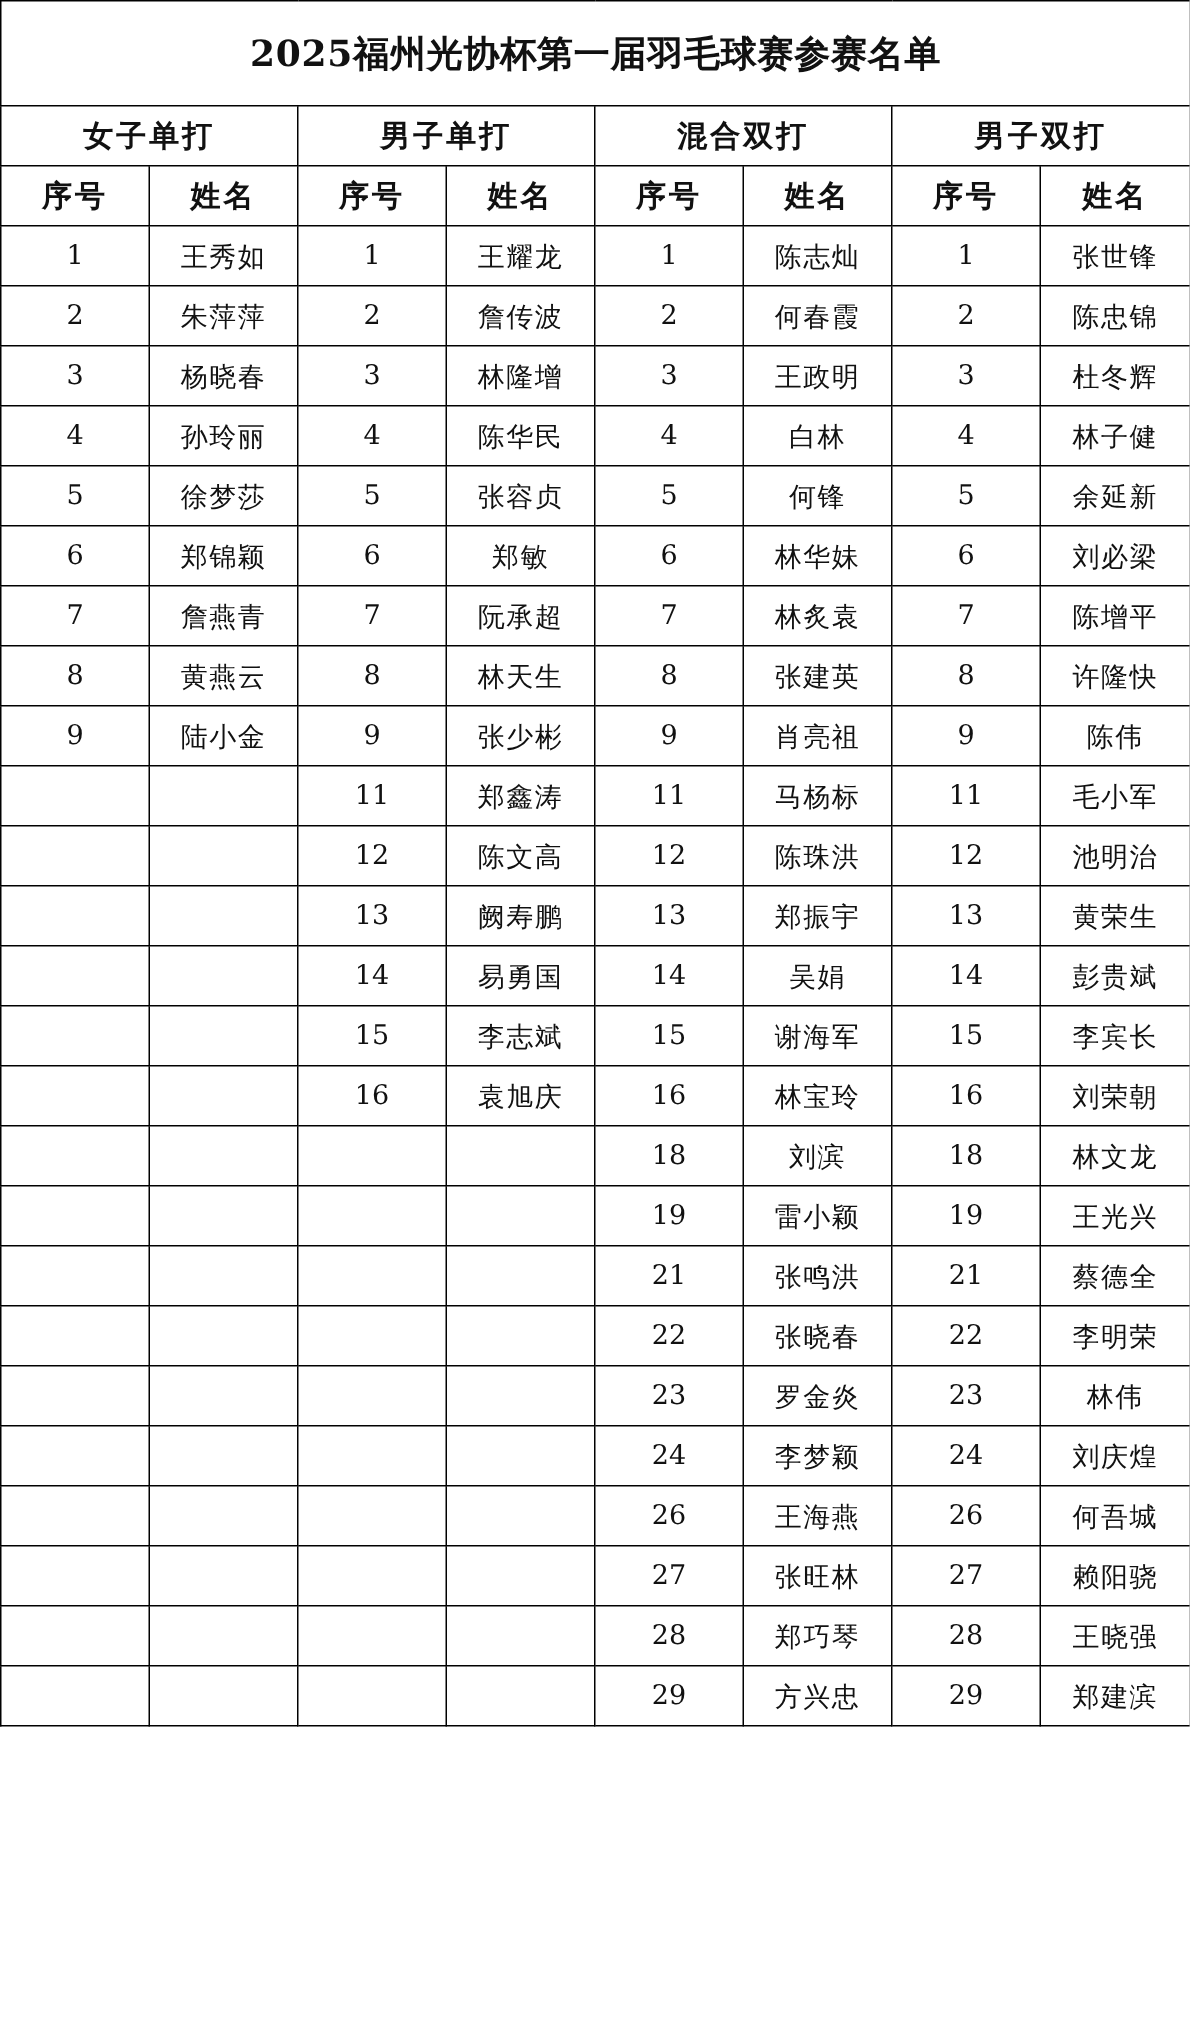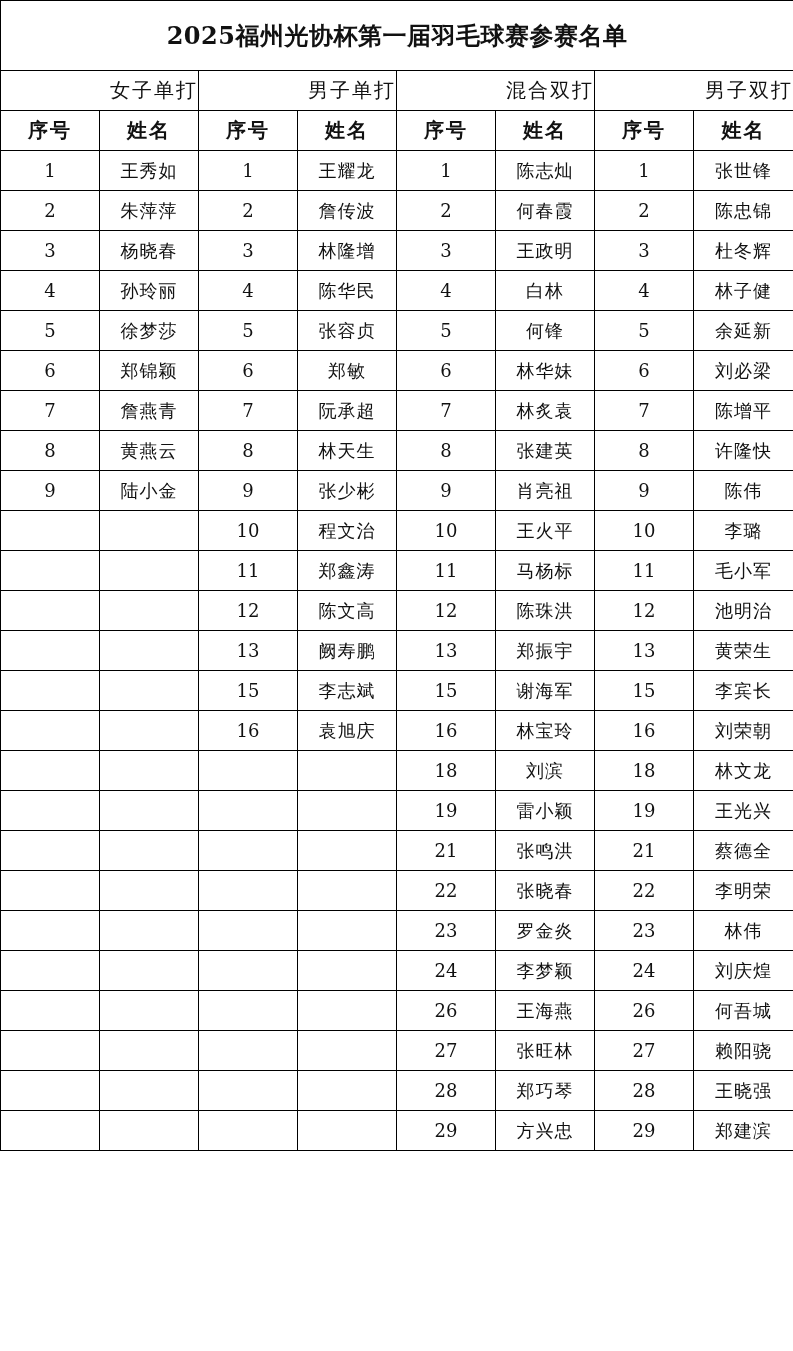--- a/index.html
+++ b/index.html
@@ -21,23 +21,22 @@
     }
     .title-row td {
       height: 69px;
       font-size: 24px;
       font-weight: bold;
       letter-spacing: 0.5px;
     }
     .group-row th {
       height: 39px;
       font-size: 20px;
-      font-weight: normal;
+      font-weight: bold;
       letter-spacing: 2px;
-      text-align: right;
     }
     .col-row th {
       height: 39px;
       font-size: 20px;
       font-weight: bold;
       letter-spacing: 2px;
       margin-left: 36px;
     }
     .data-row td {
       height: 39px;
@@ -169,30 +168,20 @@
         <td class="num">9</td>
         <td class="name">张少彬</td>
         <td class="num">9</td>
         <td class="name">肖亮祖</td>
         <td class="num">9</td>
         <td class="name">陈伟</td>
       </tr>
       <tr class="data-row">
         <td class="num"></td>
         <td class="name"></td>
-        <td class="num">10</td>
-        <td class="name">程文治</td>
-        <td class="num">10</td>
-        <td class="name">王火平</td>
-        <td class="num">10</td>
-        <td class="name">李璐</td>
-      </tr>
-      <tr class="data-row">
-        <td class="num"></td>
-        <td class="name"></td>
         <td class="num">11</td>
         <td class="name">郑鑫涛</td>
         <td class="num">11</td>
         <td class="name">马杨标</td>
         <td class="num">11</td>
         <td class="name">毛小军</td>
       </tr>
       <tr class="data-row">
         <td class="num"></td>
         <td class="name"></td>
@@ -209,20 +198,30 @@
         <td class="num">13</td>
         <td class="name">阙寿鹏</td>
         <td class="num">13</td>
         <td class="name">郑振宇</td>
         <td class="num">13</td>
         <td class="name">黄荣生</td>
       </tr>
       <tr class="data-row">
         <td class="num"></td>
         <td class="name"></td>
+        <td class="num">14</td>
+        <td class="name">易勇国</td>
+        <td class="num">14</td>
+        <td class="name">吴娟</td>
+        <td class="num">14</td>
+        <td class="name">彭贵斌</td>
+      </tr>
+      <tr class="data-row">
+        <td class="num"></td>
+        <td class="name"></td>
         <td class="num">15</td>
         <td class="name">李志斌</td>
         <td class="num">15</td>
         <td class="name">谢海军</td>
         <td class="num">15</td>
         <td class="name">李宾长</td>
       </tr>
       <tr class="data-row">
         <td class="num"></td>
         <td class="name"></td>

